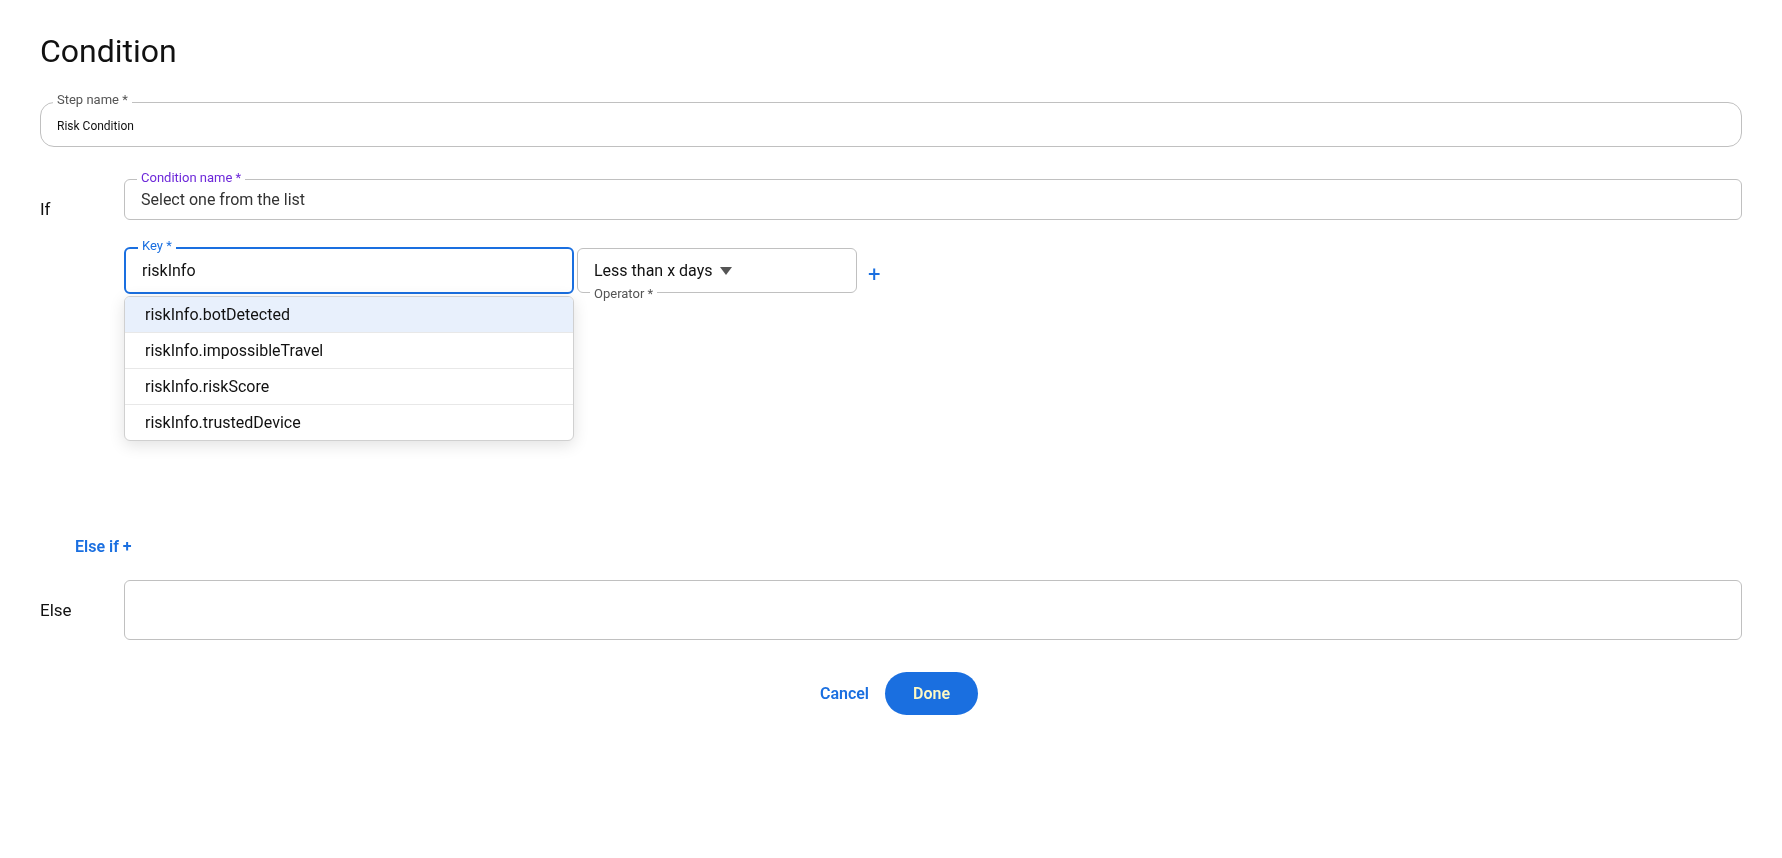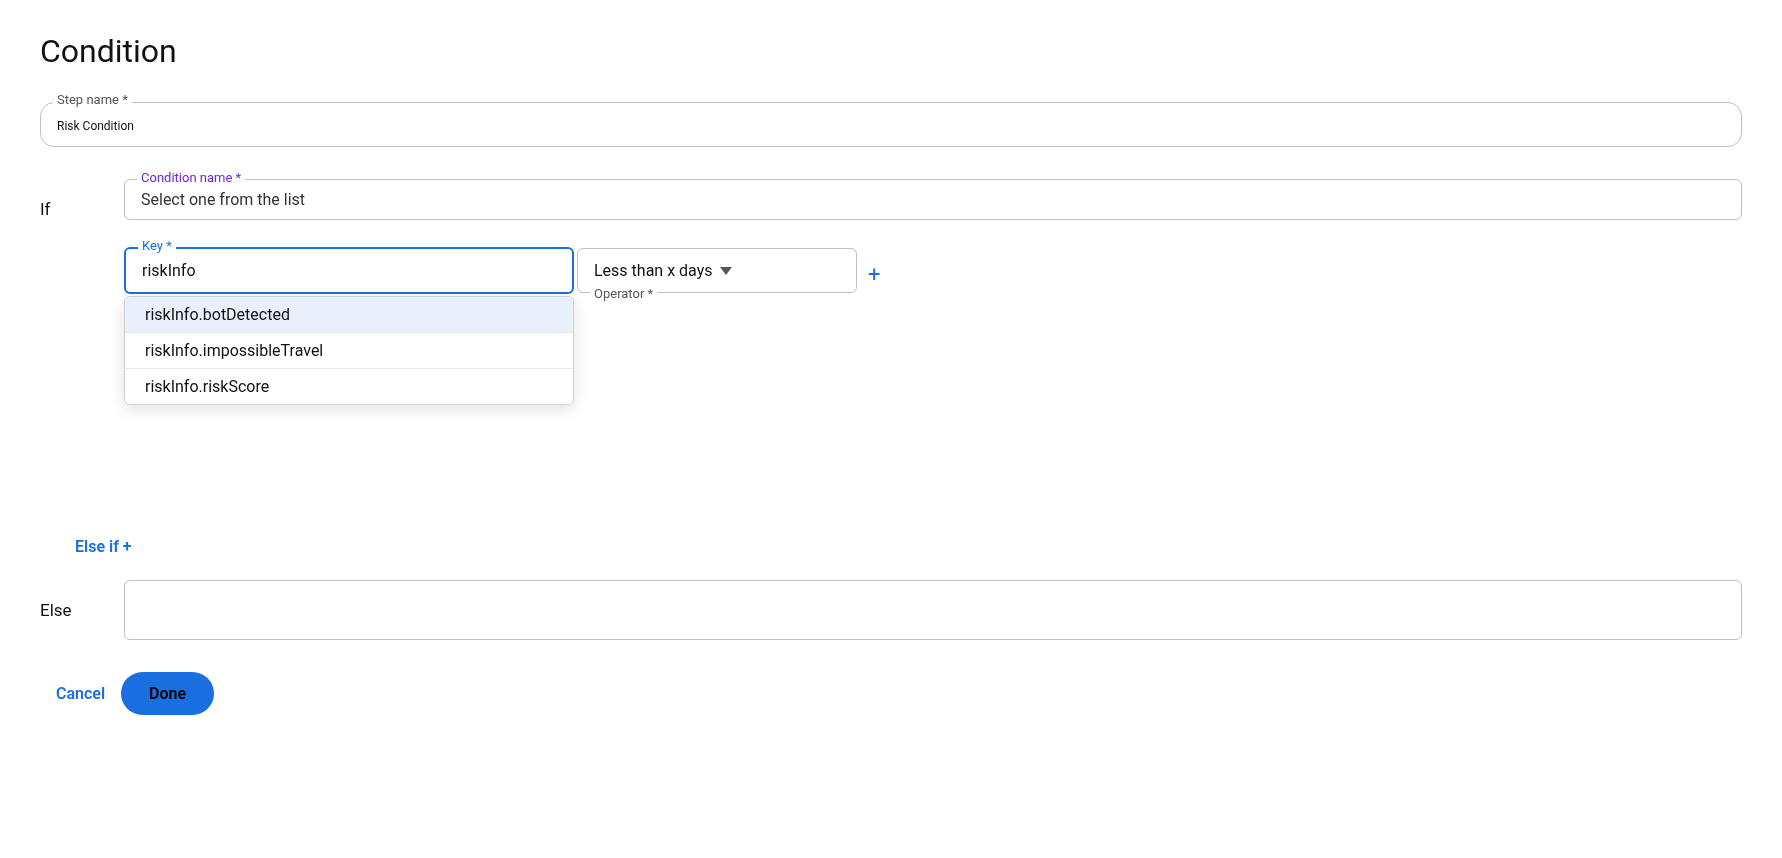--- a/index.html
+++ b/index.html
@@ -242,38 +242,38 @@
     .else-content {
       flex: 1;
       border: 1px solid #c0c0c0;
       border-radius: 6px;
       padding: 20px 16px;
       min-height: 60px;
     }
 
     .bottom-actions {
       display: flex;
-      justify-content: flex-start;
+      justify-content: center;
       margin-top: 32px;
       align-items: center;
     }
 
     .cancel-btn {
       font-size: 16px;
       color: #1a6fe0;
       font-weight: 600;
       background: none;
       border: none;
       cursor: pointer;
       padding: 8px 16px;
     }
 
     .done-btn {
       font-size: 16px;
-      color: #000000;
+      color: #fef9c3;
       font-weight: 600;
       background: #1a6fe0;
       border: none;
       cursor: pointer;
       padding: 12px 28px;
       border-radius: 24px;
     }
 
     .operator-select-wrapper {
       display: flex;
@@ -306,20 +306,21 @@
     <div style="position: relative;">
       <div class="key-field-wrapper">
         <span class="field-label">Key *</span>
         <input type="text" value="riskInfo" style="">
       </div>
 
       <div class="dropdown-list">
         <div class="dropdown-item highlighted">riskInfo.botDetected</div>
         <div class="dropdown-item">riskInfo.impossibleTravel</div>
         <div class="dropdown-item">riskInfo.riskScore</div>
+        <div class="dropdown-item">riskInfo.trustedDevice</div>
       </div>
     </div>
 
     <div class="operator-wrapper">
       <span class="field-label">Operator *</span>
       <div class="operator-select-wrapper">
         <span class="operator-value">Less than x days</span>
         <div class="chevron-down"></div>
       </div>
     </div>

